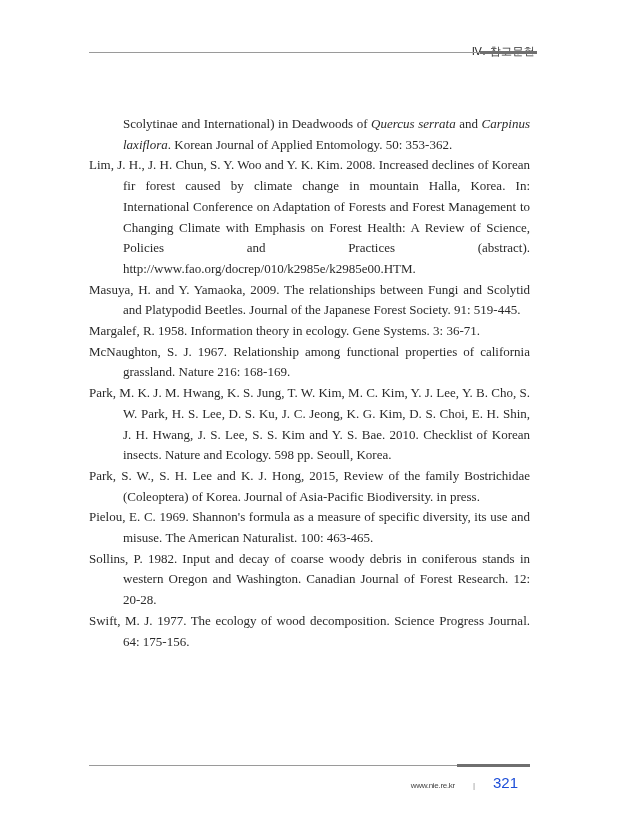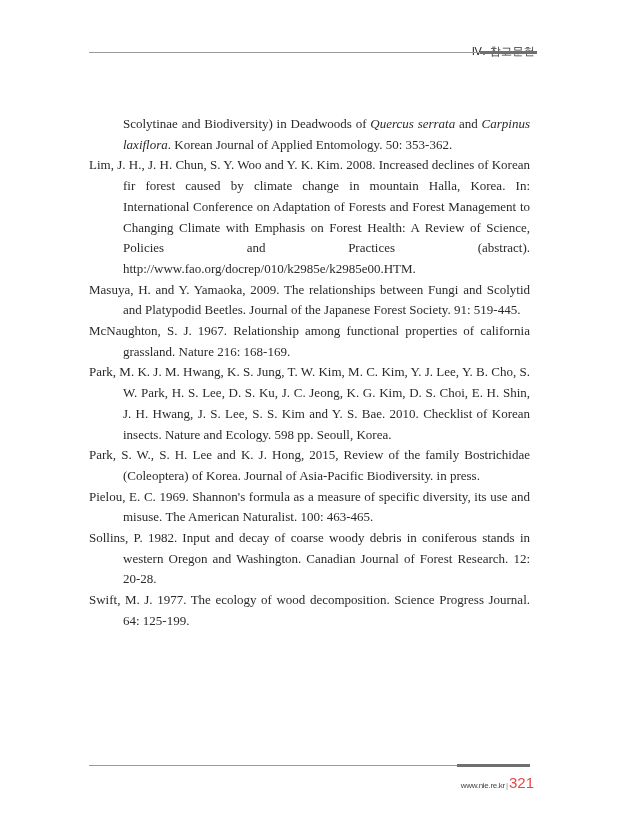--- a/index.html
+++ b/index.html
@@ -10,45 +10,46 @@
   .rule { position: absolute; height: 1px; background: #9a9a9a; }
   .rule-thick { position: absolute; height: 3px; background: #6f6f6f; }
   .header-rule { top: 52px; left: 89px; width: 448px; }
   .header-thick { top: 51px; left: 480px; width: 57px; }
   .refs { position: absolute; top: 114px; left: 89px; width: 441px; font-size: 13px; line-height: 20.7px; }
   .ref { text-align: justify; padding-left: 34px; text-indent: -34px; margin: 0; }
   .ref.cont { padding-left: 34px; text-indent: 0; }
   .ref i { }
   .footer-rule { top: 765px; left: 89px; width: 441px; }
   .footer-thick { top: 764px; left: 457px; width: 73px; }
-  .footer { position: absolute; top: 774px; right: 84px; font-family: "Liberation Sans", sans-serif;
-            color: #444; display: flex; align-items: baseline; gap: 1px; }
+  .footer { position: absolute; top: 774px; right: 100px; font-family: "Liberation Sans", sans-serif;
+            color: #444; display: flex; align-items: baseline; gap: 18px; }
   .footer .url { font-size: 8px; letter-spacing: -0.3px; }
   .footer .sep { font-size: 8px; color: #888; }
-  .footer .page { font-size: 15px; color: #ef4444; }
+  .footer .page { font-size: 15px; color: #1d4ed8; }
 </style>
 </head>
 <body>
 
 <div class="header-title">Ⅳ. 참고문헌</div>
 <div class="rule header-rule"></div>
 <div class="rule-thick header-thick"></div>
 
 <div class="refs">
   <p class="ref cont">
-    <span>Scolytinae and Biodiversity) in Deadwoods of </span><i>Quercus serrata</i><span> and </span><i>Carpinus laxiflora</i><span>. Korean Journal of Applied Entomology. 50: 353-362.</span>
+    <span>Scolytinae and International) in Deadwoods of </span><i>Quercus serrata</i><span> and </span><i>Carpinus laxiflora</i><span>. Korean Journal of Applied Entomology. 50: 353-362.</span>
   </p>
   <p class="ref">Lim, J. H., J. H. Chun, S. Y. Woo and Y. K. Kim. 2008. Increased declines of Korean fir forest caused by climate change in mountain Halla, Korea. In: International Conference on Adaptation of Forests and Forest Management to Changing Climate with Emphasis on Forest Health: A Review of Science, Policies and Practices (abstract). http://www.fao.org/docrep/010/k2985e/k2985e00.HTM.</p>
   <p class="ref">Masuya, H. and Y. Yamaoka, 2009. The relationships between Fungi and Scolytid and Platypodid Beetles. Journal of the Japanese Forest Society. 91: 519-445.</p>
+  <p class="ref">Margalef, R. 1958. Information theory in ecology. Gene Systems. 3: 36-71.</p>
   <p class="ref">McNaughton, S. J. 1967. Relationship among functional properties of california grassland. Nature 216: 168-169.</p>
   <p class="ref">Park, M. K. J. M. Hwang, K. S. Jung, T. W. Kim, M. C. Kim, Y. J. Lee, Y. B. Cho, S. W. Park, H. S. Lee, D. S. Ku, J. C. Jeong, K. G. Kim, D. S. Choi, E. H. Shin, J. H. Hwang, J. S. Lee, S. S. Kim and Y. S. Bae. 2010. Checklist of Korean insects. Nature and Ecology. 598 pp. Seoull, Korea.</p>
   <p class="ref">Park, S. W., S. H. Lee and K. J. Hong, 2015, Review of the family Bostrichidae (Coleoptera) of Korea. Journal of Asia-Pacific Biodiversity. in press.</p>
   <p class="ref">Pielou, E. C. 1969. Shannon's formula as a measure of specific diversity, its use and misuse. The American Naturalist. 100: 463-465.</p>
   <p class="ref">Sollins, P. 1982. Input and decay of coarse woody debris in coniferous stands in western Oregon and Washington. Canadian Journal of Forest Research. 12: 20-28.</p>
-  <p class="ref">Swift, M. J. 1977. The ecology of wood decomposition. Science Progress Journal. 64: 125-199.</p>
+  <p class="ref">Swift, M. J. 1977. The ecology of wood decomposition. Science Progress Journal. 64: 175-156.</p>
 </div>
 
 <div class="rule footer-rule"></div>
 <div class="rule-thick footer-thick"></div>
 
 <div class="footer">
   <span class="url">www.nie.re.kr</span>
   <span class="sep">|</span>
   <span class="page">321</span>
 </div>

